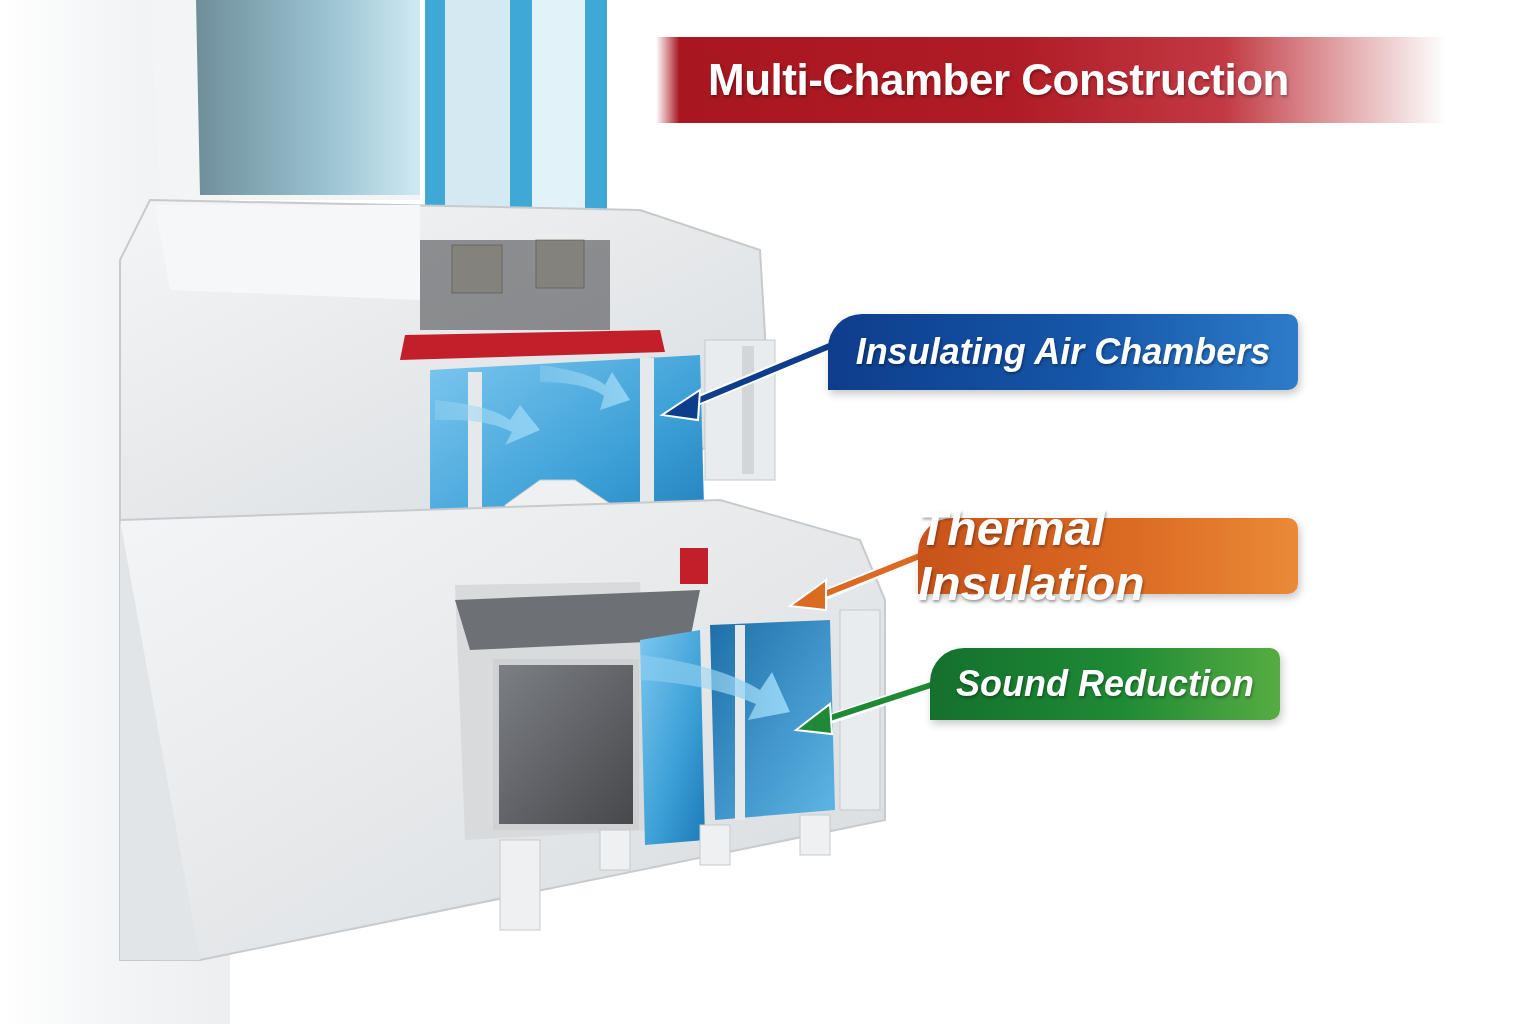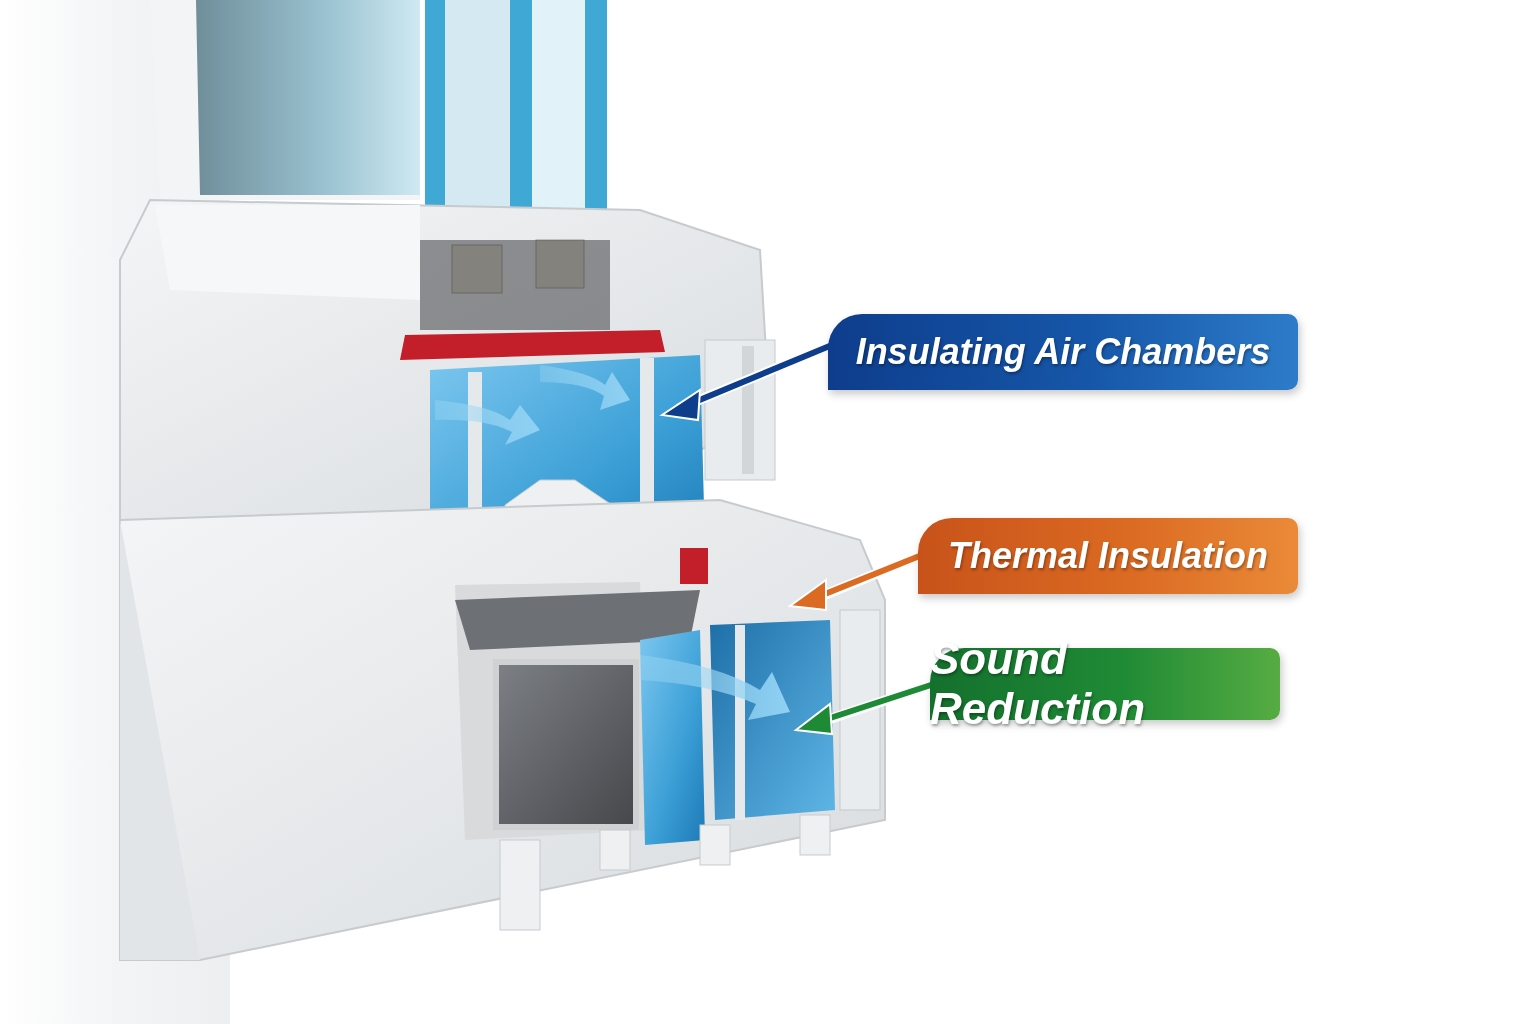--- a/index.html
+++ b/index.html
@@ -25,23 +25,23 @@
 
   .callout {
     position: absolute; display: flex; align-items: center; justify-content: center;
     color: #ffffff; font-weight: bold; font-style: italic;
     text-shadow: 1px 2px 3px rgba(0,0,0,0.35);
     border-radius: 34px 10px 10px 0;
     box-shadow: 2px 4px 8px rgba(0,0,0,0.22);
   }
   .callout.blue   { left: 828px; top: 314px; width: 470px; height: 76px; font-size: 36px;
                     background: linear-gradient(90deg, #0e3d8c 0%, #1656a8 55%, #2d7cc9 100%); font-style: italic; }
-  .callout.orange { left: 918px; top: 518px; width: 380px; height: 76px; font-size: 36px;
+  .callout.orange { left: 918px; top: 518px; width: 380px; height: 76px; font-size: 48px;
                     background: linear-gradient(90deg, #c8531a 0%, #db6a22 55%, #ea8a38 100%); }
-  .callout.green  { left: 930px; top: 648px; width: 350px; height: 72px; font-size: 44px;
+  .callout.green  { left: 930px; top: 648px; width: 350px; height: 72px; font-size: 36px;
                     background: linear-gradient(90deg, #14702e 0%, #1f8a35 55%, #56ac42 100%); }
 </style>
 </head>
 <body>
 
 <div class="stage">
 
   <svg class="illustration" width="1536" height="1024" viewBox="0 0 1536 1024">
     <defs>
       <linearGradient id="wallGrad" x1="0" x2="1" y1="0" y2="0">
@@ -144,17 +144,20 @@
       <path d="M922 555 L815 598" stroke="#db6a22" stroke-width="6"></path>
       <polygon points="790,606 826,580 826,610" fill="#db6a22" stroke="#fff" stroke-width="2"></polygon>
     </g>
     <g>
       <path d="M934 684 L815 724" stroke="#ffffff" stroke-width="10" stroke-linecap="round"></path>
       <path d="M934 684 L818 722" stroke="#1f8a35" stroke-width="6"></path>
       <polygon points="796,730 830,704 832,734" fill="#1f8a35" stroke="#fff" stroke-width="2"></polygon>
     </g>
   </svg>
 
+  <div class="title-banner">
+    <span class="title-text">Multi-Chamber Construction</span>
+  </div>
 
   <div class="callout blue">Insulating Air Chambers</div>
   <div class="callout orange">Thermal Insulation</div>
   <div class="callout green">Sound Reduction</div>
 </div>
 
 </body></html>

